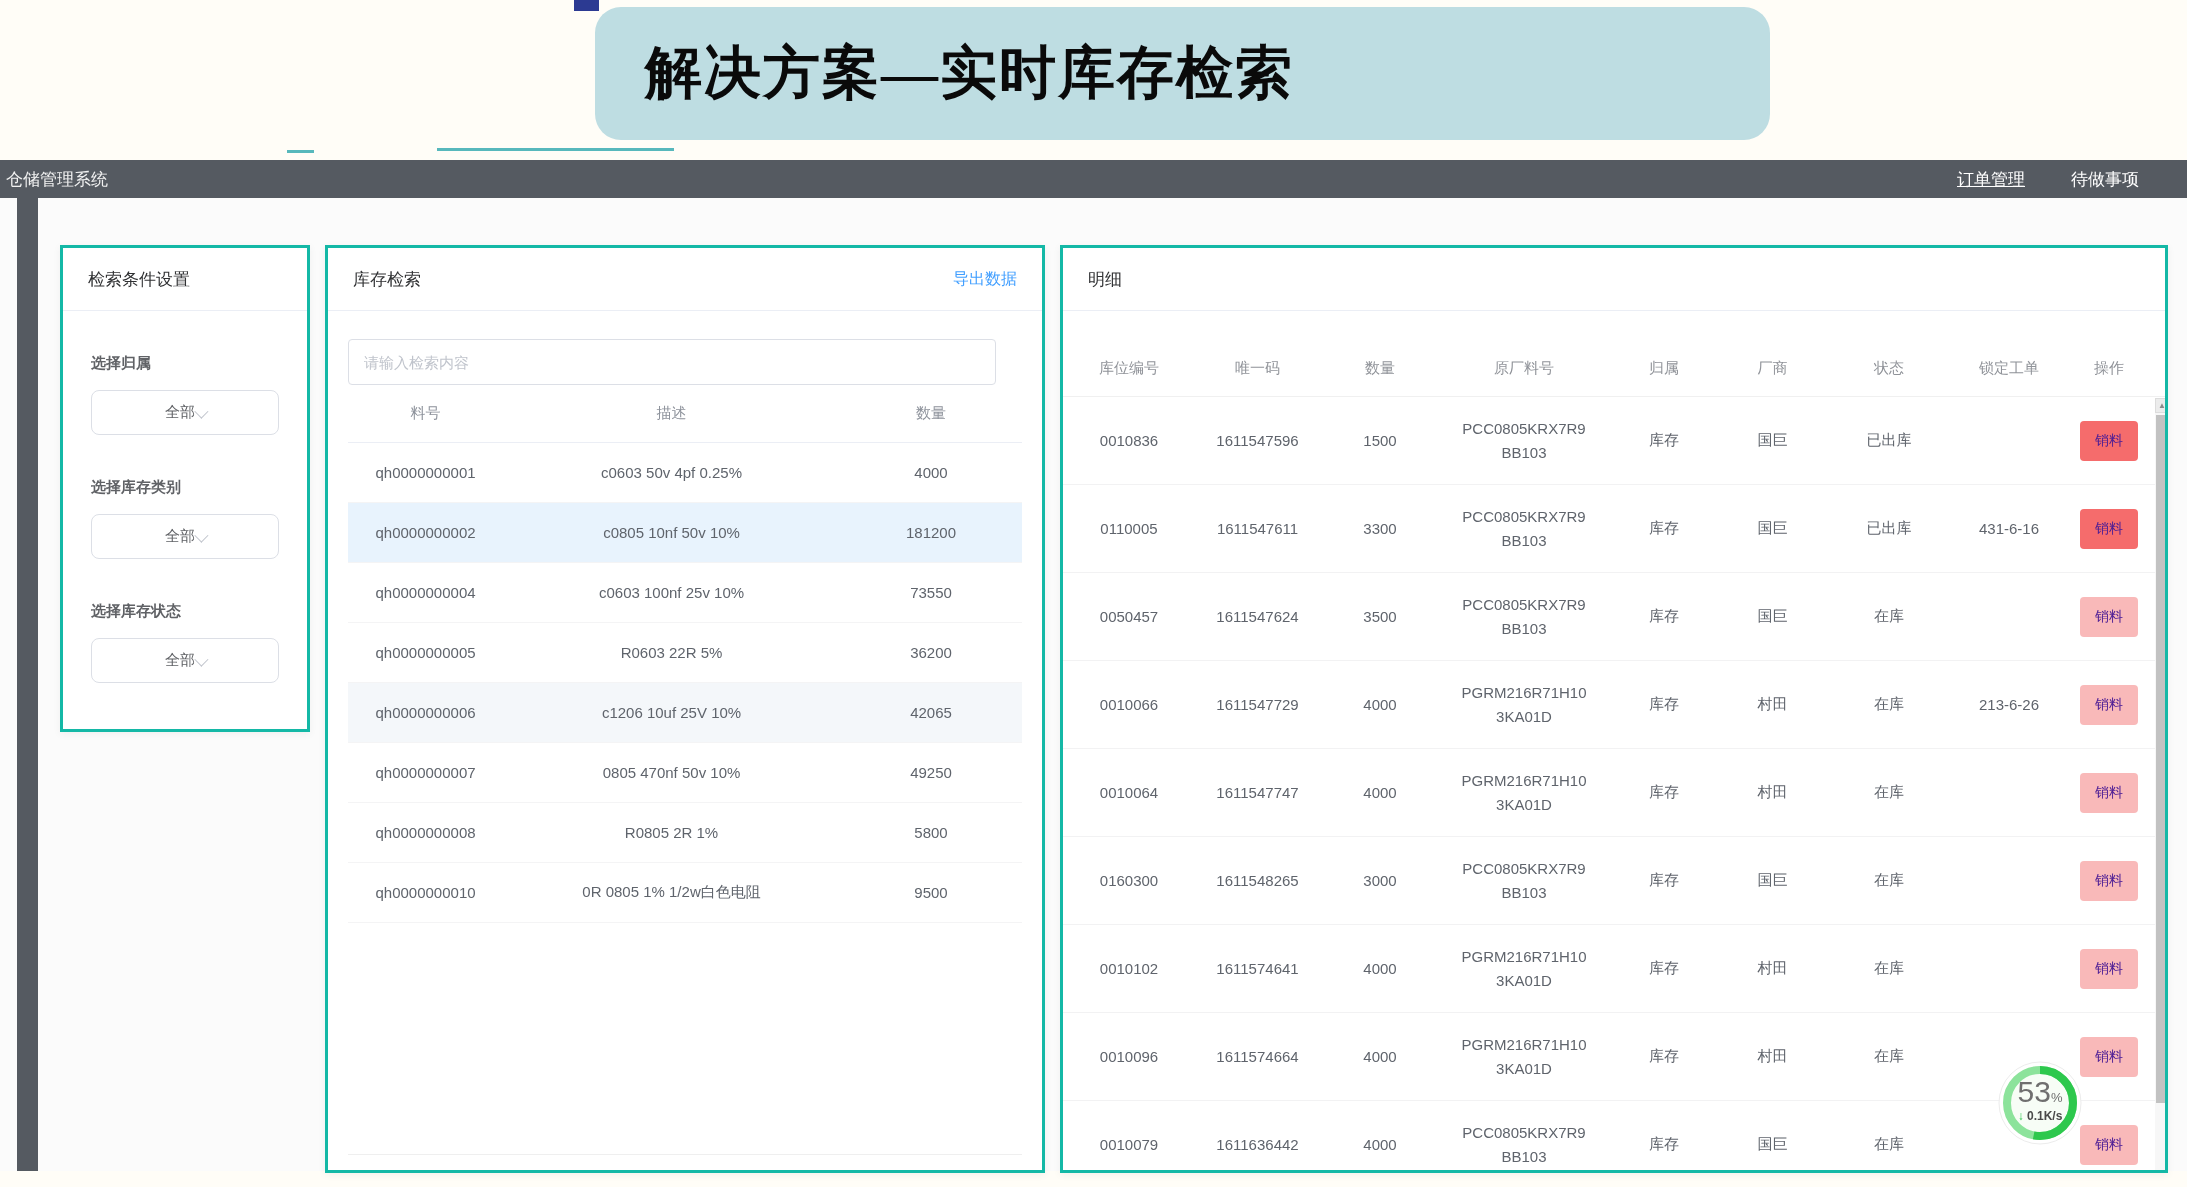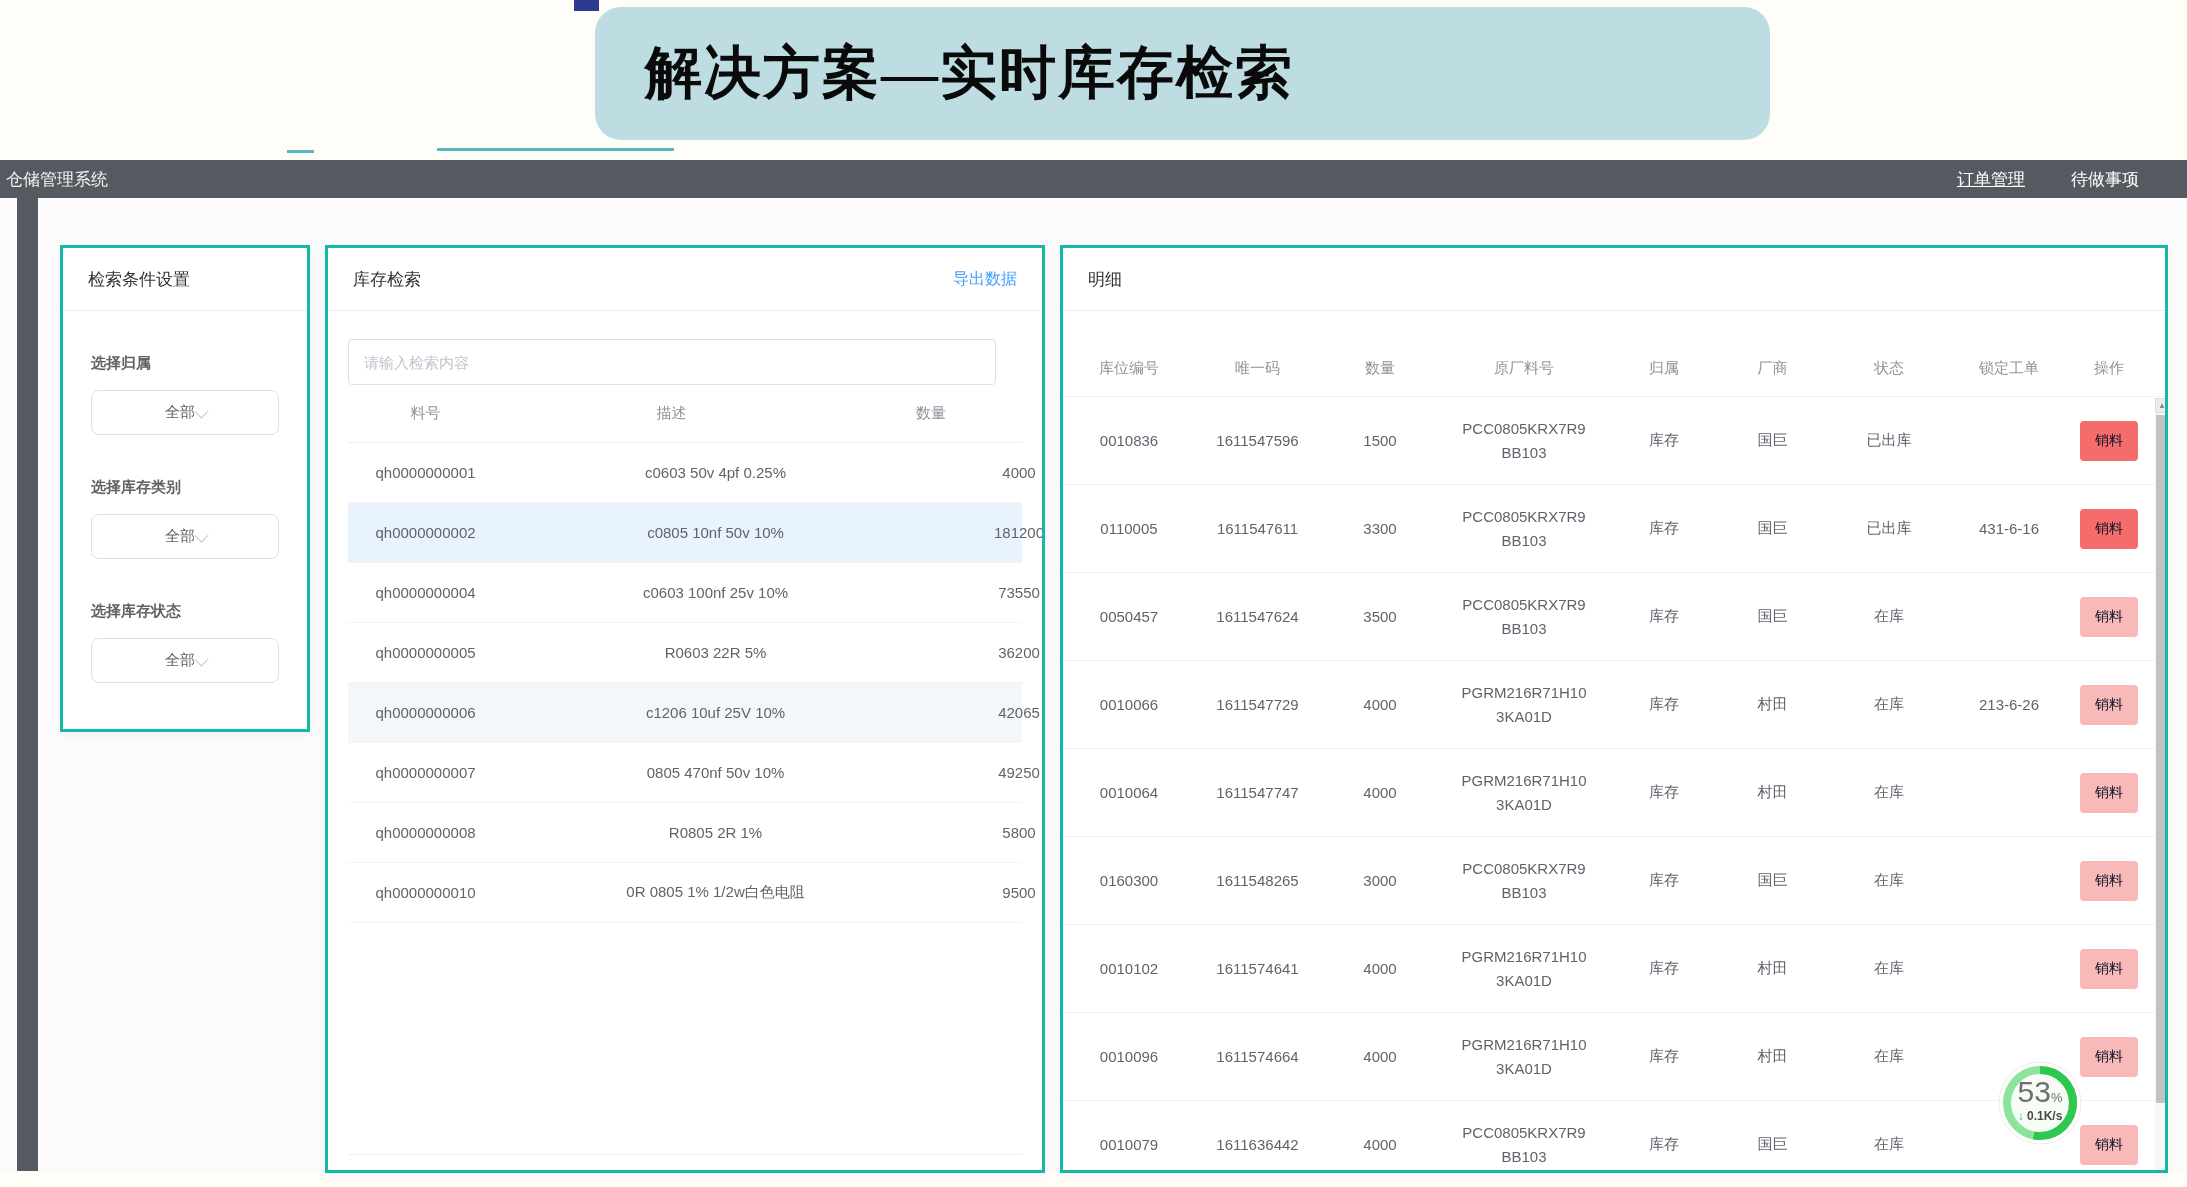--- a/index.html
+++ b/index.html
@@ -34,31 +34,31 @@
   .filter-label{margin-top:43px;font-size:15px;color:#606266;font-weight:bold;}
   .select-box{margin-top:17px;width:158px;height:43px;border:1px solid #dcdfe6;border-radius:8px;display:flex;align-items:center;justify-content:center;padding:0 14px;font-size:15px;color:#606266;cursor:pointer;background:#fff;}
   .chev{width:9px;height:9px;border-right:1.6px solid #c0c4cc;border-bottom:1.6px solid #c0c4cc;transform:rotate(45deg) translateY(-2px);}
 
   
   .card-search{left:325px;top:245px;width:720px;height:928px;}
   .search-input{display:block;margin:28px 20px 0 20px;width:648px;height:46px;box-sizing:border-box;border:1px solid #dcdfe6;border-radius:4px;font-size:15px;padding:0 15px;color:#606266;outline:none;font-family:"Liberation Sans", sans-serif;}
   .search-input::placeholder{color:#c0c4cc;}
   .s-head{margin:0 20px;height:57px;display:grid;grid-template-columns:23% 50% 27%;align-items:center;text-align:center;color:#8d929b;font-size:15px;border-bottom:1px solid #ebeef5;}
   .s-body{margin:0 20px;}
-  .s-row{height:59px;display:grid;grid-template-columns:23% 50% 27%;align-items:center;text-align:center;color:#5f646c;font-size:15px;border-bottom:1px solid #f4f4f5;cursor:pointer;gap:44px;}
+  .s-row{height:59px;display:grid;grid-template-columns:23% 50% 27%;align-items:center;text-align:center;color:#5f646c;font-size:15px;border-bottom:1px solid #f4f4f5;cursor:pointer;}
   .s-row.hl-blue{background:#e8f3fd;}
   .s-row.hl-gray{background:#f4f7fa;}
   .s-footer-line{position:absolute;left:20px;right:20px;bottom:15px;border-top:1px solid #efefef;}
 
   
   .card-details{left:1060px;top:245px;width:1108px;height:928px;}
   .d-head{margin-top:30px;height:55px;display:grid;grid-template-columns:132px 125px 120px 168px 112px 105px 128px 112px 88px;align-items:center;text-align:center;color:#909399;font-size:15px;border-bottom:1px solid #f0f0f0;}
   .d-row{height:87px;display:grid;grid-template-columns:132px 125px 120px 168px 112px 105px 128px 112px 88px;align-items:center;text-align:center;color:#5f646c;font-size:15px;border-bottom:1px solid #f2f2f3;}
   .mpn-cell div{line-height:1.55;}
-  .action-btn{width:58px;height:40px;border-radius:4px;background:#f56c6c;color:#0f172a;font-size:14px;display:flex;align-items:center;justify-content:center;margin:0 auto;cursor:pointer;border:none;}
+  .action-btn{width:58px;height:40px;border-radius:4px;background:#f56c6c;color:#4c1d95;font-size:14px;display:flex;align-items:center;justify-content:center;margin:0 auto;cursor:pointer;border:none;}
   .action-btn.disabled{background:#f9b9b9;cursor:default;}
 
   
   .sb-track{position:absolute;left:1092px;top:150px;width:14px;height:778px;background:#f7f7f7;}
   .sb-btn{position:absolute;left:0;top:0;width:14px;height:15px;background:#ececec;border:1px solid #dcdcdc;box-sizing:border-box;display:flex;align-items:center;justify-content:center;font-size:8px;color:#8a8a8a;cursor:pointer;}
   .sb-thumb{position:absolute;left:1px;top:17px;width:12px;height:688px;background:#c2c2c2;cursor:pointer;}
 
   
   .pw{position:absolute;left:1998px;top:1061px;width:84px;height:84px;z-index:30;cursor:pointer;}
   .pw svg{position:absolute;left:0;top:0;}

